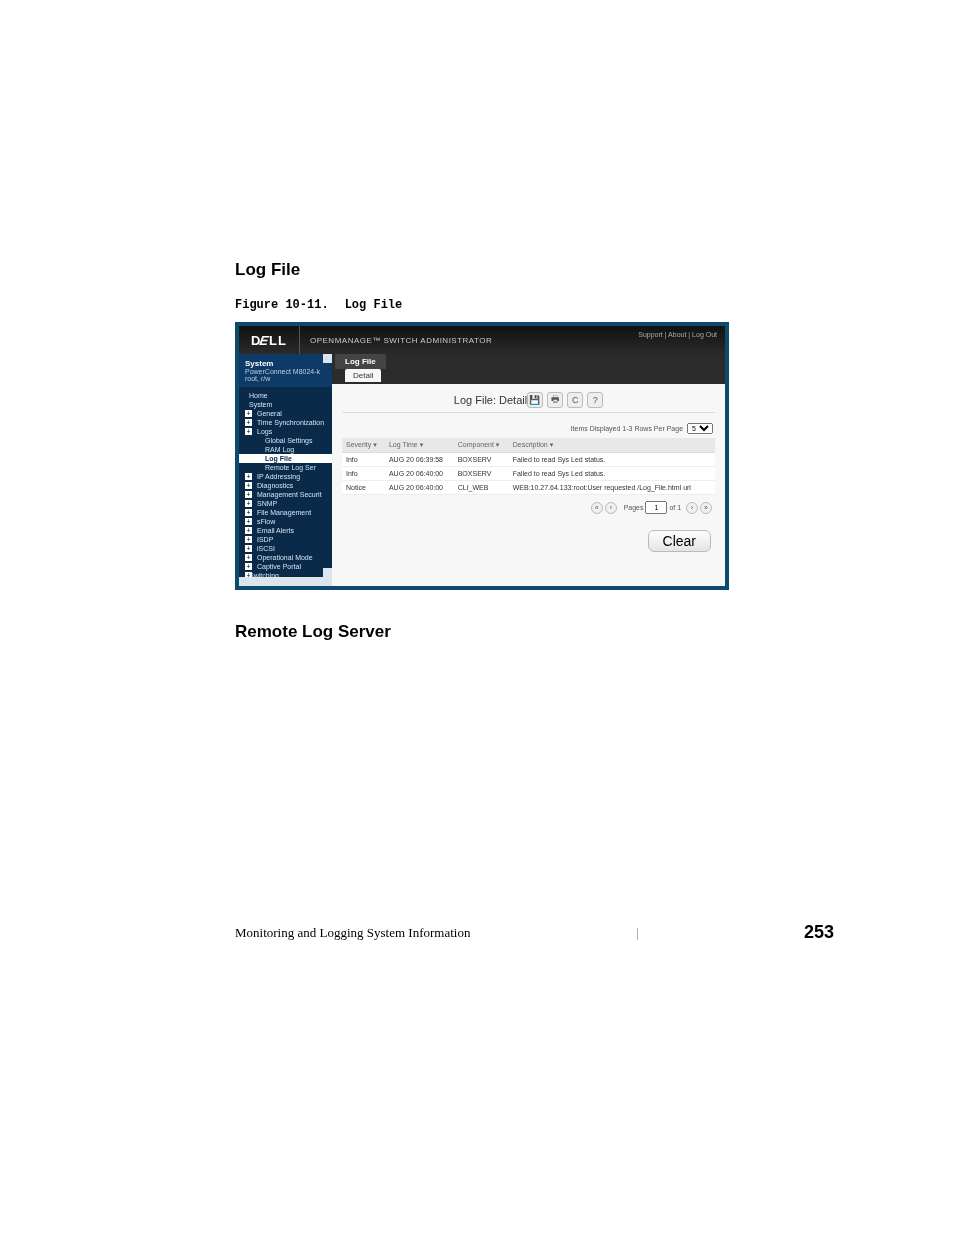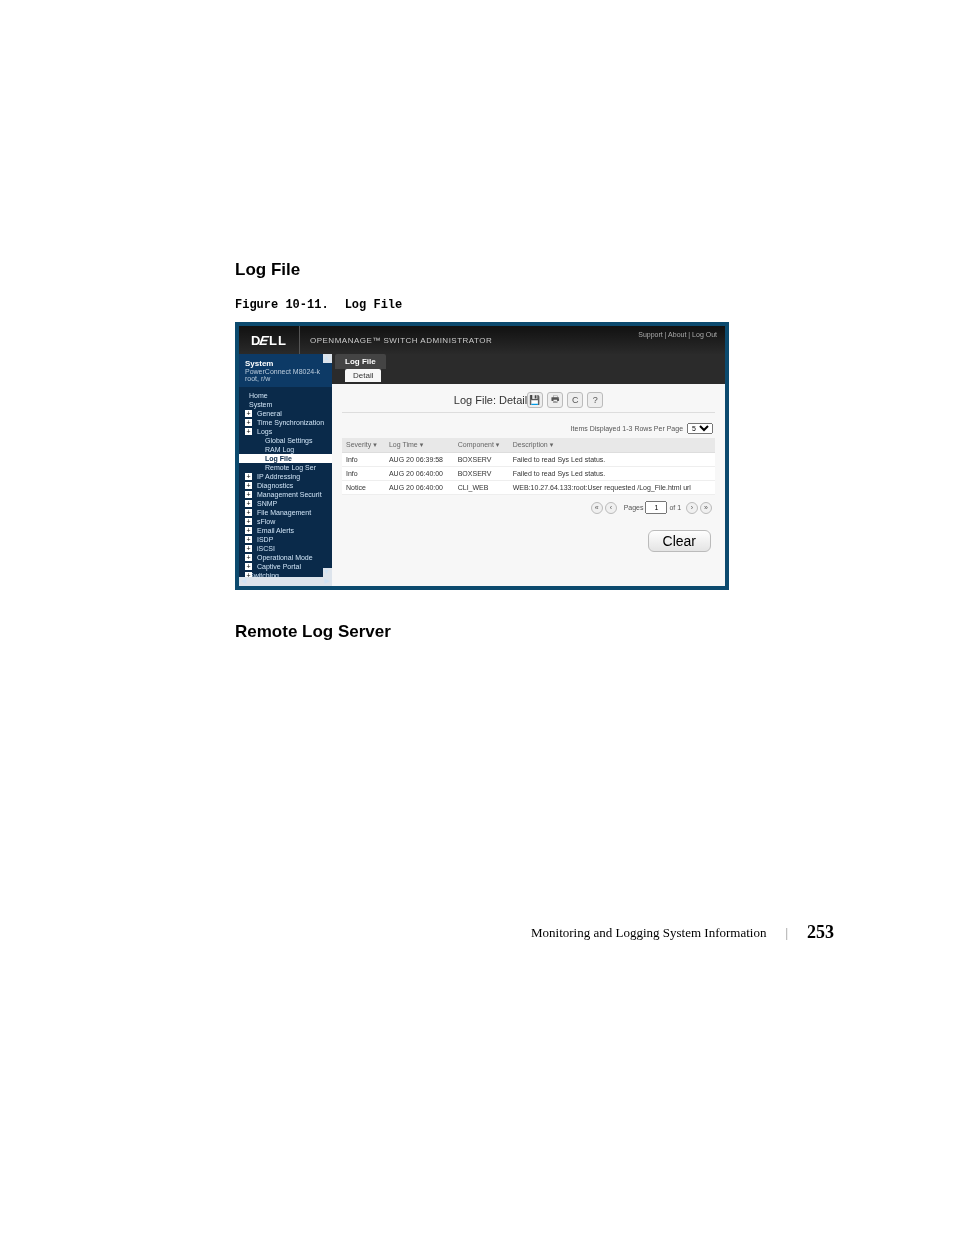--- a/index.html
+++ b/index.html
@@ -4,23 +4,23 @@
 <style>
   html,body{margin:0;padding:0;background:#fff;font-family:Georgia,'Times New Roman',serif;color:#000}
   body{width:954px}
   .page{padding:260px 120px 80px 235px}
   .h2{font-family:Arial,Helvetica,sans-serif;font-weight:700;font-size:17px;margin:0 0 10px}
   p{font-size:15px;line-height:1.45;margin:0 0 12px}
   .b{font-weight:700}
   .arrow{font-family:Arial,sans-serif}
   .caption{font-family:Liberation Mono, monospace;font-weight:700;font-size:12px;margin:18px 0 10px}
   .caption .gap{display:inline-block;width:16px}
-  .footer{display:flex;align-items:center;justify-content:flex-end;gap:19px;font-size:13px;margin-top:280px}
+  .footer{display:flex;align-items:center;justify-content:space-between;gap:19px;font-size:13px;margin-top:280px}
   .footer .sep{color:#888}
-  .footer .pnum{font-family:Liberation Serif, serif;font-weight:700;font-size:18px}
+  .footer .pnum{font-family:Liberation Sans, sans-serif;font-weight:700;font-size:18px}
   
   .shot{width:486px;height:260px;border:4px solid #0c4a6e;background:#7f1d1d;font-family:Arial,Helvetica,sans-serif;font-size:8px;color:#333;margin-bottom:32px}
   .sh-top{height:28px;background:linear-gradient(#111,#2a2a2a);display:flex;align-items:center;position:relative}
   .dell{color:#fff;font-weight:700;font-size:13px;letter-spacing:1px;padding:0 12px;border-right:1px solid #555;height:100%;display:flex;align-items:center}
   .dell .slash{display:inline-block;transform:skewX(-20deg);margin:0 -1px}
   .admin{color:#ccc;font-size:8px;letter-spacing:0.5px;padding-left:10px;font-weight:400}
   .topright{position:absolute;right:8px;top:5px;color:#aaa;font-size:7px}
   .sh-body{display:flex;height:232px}
   .side{width:93px;background:#0a2a4a;color:#cfe3f5;font-size:7px;position:relative;overflow:hidden}
   .side-head{background:#0d3a66;padding:5px 6px;color:#fff;font-weight:700;font-size:8px}

